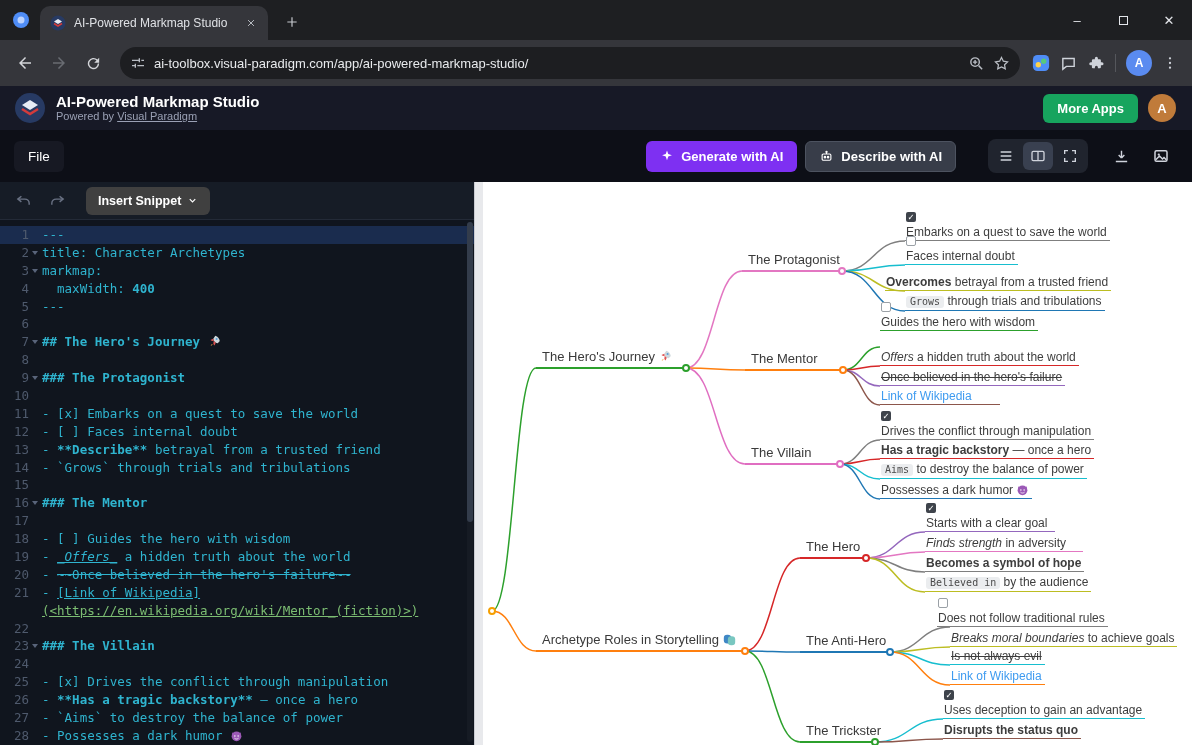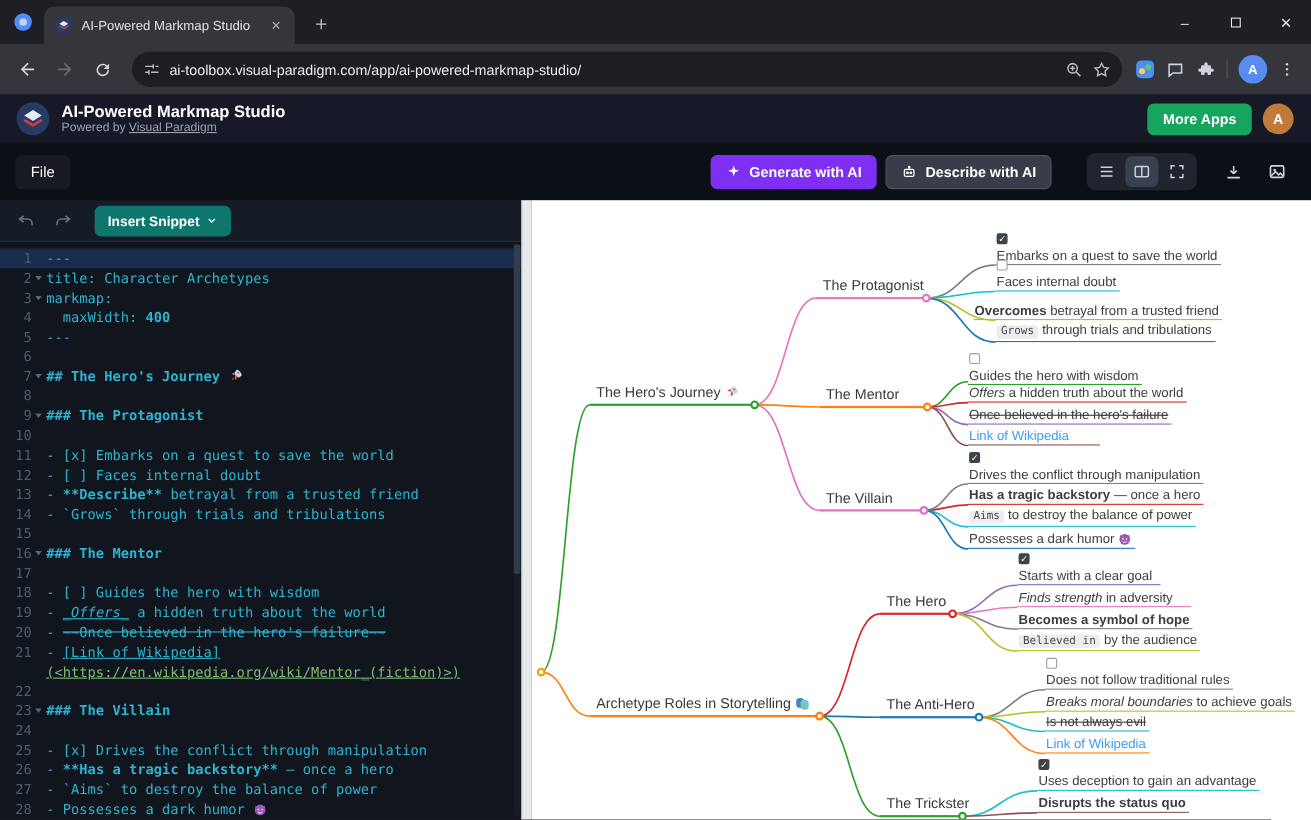--- a/index.html
+++ b/index.html
@@ -52,21 +52,21 @@
   .view-group { margin-left:32px; background:#20242e; border-radius:8px; padding:3px; display:flex; gap:2px; }
   .view-btn { width:30px; height:28px; border-radius:6px; display:flex; align-items:center; justify-content:center; color:#cfd3dc; }
   .view-btn.active { background:#394050; }
   .tool-ic { width:30px; height:28px; display:flex; align-items:center; justify-content:center; color:#cfd3dc; }
   .gap18 { margin-left:18px; } .gap10 { margin-left:10px; }
 
   
   .editor { position:absolute; left:0; top:182px; width:474px; height:563px; background:#10151e; overflow:hidden; }
   .ed-toolbar { height:38px; background:#161c26; border-bottom:1px solid #232a37; display:flex; align-items:center; padding:0 10px; gap:8px; }
   .ed-ic { width:26px; height:24px; display:flex; align-items:center; justify-content:center; color:#6a7284; }
-  .btn-snippet { background:#0f766e; color:#fff; font-size:12.5px; font-weight:600; padding:7px 12px; border-radius:6px;
+  .btn-snippet { background:#404040; color:#fff; font-size:12.5px; font-weight:600; padding:7px 12px; border-radius:6px;
                  display:flex; align-items:center; gap:6px; margin-left:8px; }
   .ed-code { padding-top:6px; font-family:"DejaVu Sans Mono", monospace; font-size:12.5px; color:#2fb4cf; }
   .cm-row { height:17.9px; line-height:17.9px; display:flex; white-space:pre; }
   .cm-row.active { background:rgba(45,90,170,0.35); }
   .cm-gutter { width:40px; flex:none; display:flex; justify-content:flex-end; align-items:center; color:#4f5a6d; }
   .cm-num { text-align:right; }
   .cm-fold { width:11px; display:flex; justify-content:center; align-items:center; }
   .cm-fold i { width:0; height:0; border-left:3.5px solid transparent; border-right:3.5px solid transparent; border-top:4.5px solid #59647a; }
   .cm-nofold { width:11px; }
   .cm-text { padding-left:2px; }
@@ -410,21 +410,21 @@
       <span class="txt"><span class="mm-b">Overcomes</span><span> betrayal from a trusted friend</span></span>
     </div>
     <div class="mm-leaf" style="left: 422px; top: 129px; min-width: 198px; border-bottom-color: rgb(31, 119, 180);">
       <span class="txt"><span class="mm-code">Grows</span><span> through trials and tribulations</span></span>
     </div>
     <div class="mm-branch-line" style="left: 262px; top: 187px; width: 98px; border-top-color: rgb(255, 127, 14);"></div>
     <div class="mm-label" style="left: 266px; top: 187px;">
       <span>The Mentor</span>
     </div>
     <div class="mm-circle" style="left: 356px; top: 184px; border-color: rgb(255, 127, 14);"></div>
-    <div class="mm-leaf" style="left: 397px; top: 168px; min-width: 155px; border-bottom-color: rgb(44, 160, 44);">
+    <div class="mm-leaf" style="left: 397px; top: 149px; min-width: 155px; border-bottom-color: rgb(44, 160, 44);">
       <div class="cbrow"><span class="cb unchecked"></span></div>
       <span class="txt"><span>Guides the hero with wisdom</span></span>
     </div>
     <div class="mm-leaf" style="left: 397px; top: 184px; min-width: 193px; border-bottom-color: rgb(214, 39, 40);">
       <span class="txt"><span class="mm-i">Offers</span><span> a hidden truth about the world</span></span>
     </div>
     <div class="mm-leaf" style="left: 397px; top: 204px; min-width: 184px; border-bottom-color: rgb(148, 103, 189);">
       <span class="txt"><span class="mm-s">Once believed in the hero's failure</span></span>
     </div>
     <div class="mm-leaf" style="left: 397px; top: 223px; min-width: 120px; border-bottom-color: rgb(140, 86, 75);">
@@ -480,21 +480,21 @@
       <span class="txt"><span class="mm-b">Becomes a symbol of hope</span></span>
     </div>
     <div class="mm-leaf" style="left: 442px; top: 410px; min-width: 163px; border-bottom-color: rgb(188, 189, 34);">
       <span class="txt"><span class="mm-code">Believed in</span><span> by the audience</span></span>
     </div>
     <div class="mm-branch-line" style="left: 317px; top: 469px; width: 90px; border-top-color: rgb(31, 119, 180);"></div>
     <div class="mm-label" style="left: 321px; top: 469px;">
       <span>The Anti-Hero</span>
     </div>
     <div class="mm-circle" style="left: 403px; top: 466px; border-color: rgb(31, 119, 180);"></div>
-    <div class="mm-leaf" style="left: 467px; top: 445px; min-width: 168px; border-bottom-color: rgb(127, 127, 127);">
+    <div class="mm-leaf" style="left: 454px; top: 445px; min-width: 168px; border-bottom-color: rgb(127, 127, 127);">
       <div class="cbrow"><span class="cb unchecked"></span></div>
       <span class="txt"><span>Does not follow traditional rules</span></span>
     </div>
     <div class="mm-leaf" style="left: 467px; top: 465px; min-width: 215px; border-bottom-color: rgb(188, 189, 34);">
       <span class="txt"><span class="mm-i">Breaks moral boundaries</span><span> to achieve goals</span></span>
     </div>
     <div class="mm-leaf" style="left: 467px; top: 483px; min-width: 95px; border-bottom-color: rgb(23, 190, 207);">
       <span class="txt"><span class="mm-s">Is not always evil</span></span>
     </div>
     <div class="mm-leaf" style="left: 467px; top: 503px; min-width: 95px; border-bottom-color: rgb(255, 127, 14);">

